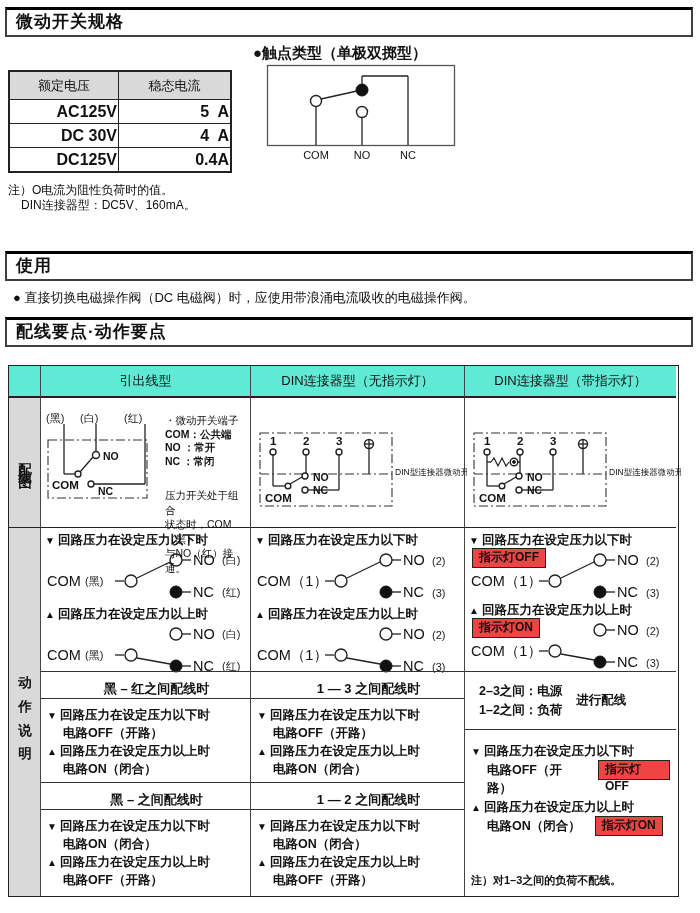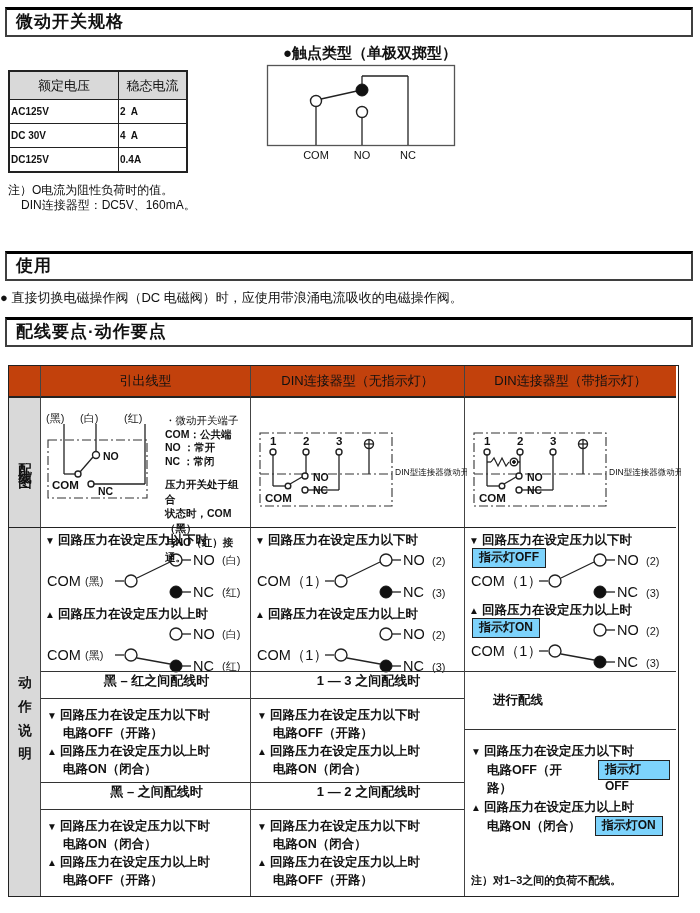--- a/index.html
+++ b/index.html
@@ -2,68 +2,68 @@
 <html><head>
 <meta charset="utf-8">
 <style>
   html,body{margin:0;padding:0;background:#fff;}
   body{width:700px;height:913px;position:relative;font-family:"Liberation Sans","DejaVu Sans",sans-serif;color:#111;overflow:hidden;}
   
   .bar{position:absolute;left:5px;width:688px;height:30px;border:2px solid #3f3f3f;border-top:3px solid #000;box-sizing:border-box;background:#fff;}
   .bar .t{font-size:17px;font-weight:bold;line-height:24px;padding-left:9px;letter-spacing:1px;border-radius:8px;}
   #bar-spec{top:7px}#bar-usage{top:251px}#bar-wiring{top:317px}
   
-  #contact-heading{position:absolute;left:253px;top:44px;font-size:15px;font-weight:bold;margin-left:30px;}
+  #contact-heading{position:absolute;left:253px;top:44px;font-size:15px;font-weight:bold;}
   #contact-svg{position:absolute;left:266px;top:64px;}
   
-  #spec-table{position:absolute;left:8px;top:70px;border-collapse:collapse;width:180px;border:2px solid #222;}
+  #spec-table{position:absolute;left:8px;top:70px;border-collapse:collapse;width:224px;border:2px solid #222;}
   #spec-table th{background:#d9d9d9;height:25px;font-size:13px;font-weight:normal;border:1px solid #222;}
-  #spec-table td{height:21px;font-size:10px;font-weight:bold;text-align:left;border:1px solid #222;white-space:pre;}
+  #spec-table td{height:21px;font-size:16px;font-weight:bold;text-align:right;border:1px solid #222;white-space:pre;}
   #spec-table .c1{width:106px}
   #spec-notes{position:absolute;left:8px;top:183px;font-size:12px;line-height:15px;}
   #spec-notes .n2{padding-left:13px}
-  #usage-bullet{position:absolute;left:0;top:289px;font-size:13px;}
+  #usage-bullet{position:absolute;left:13px;top:289px;font-size:13px;}
   
   #main-table{position:absolute;left:8px;top:365px;width:671px;height:532px;box-sizing:border-box;border:1.5px solid #222;display:grid;grid-template-columns:32px 210px 214px 211px;grid-template-rows:32px 130px 368px;}
-  .hc{background:#c2410c;border-bottom:2px solid #222;border-right:1px solid #444;display:flex;align-items:center;justify-content:center;font-size:13px;}
+  .hc{background:#5eead4;border-bottom:2px solid #222;border-right:1px solid #444;display:flex;align-items:center;justify-content:center;font-size:13px;}
   .last{border-right:none !important;}
   .lblc{background:#d9d9d9;border-right:1px solid #444;display:flex;align-items:center;justify-content:center;}
   .vtext{writing-mode:vertical-rl;text-orientation:upright;font-size:13.5px;font-weight:bold;letter-spacing:7px;}
   .vtext.wide{letter-spacing:24px;}
   .rowsep{border-bottom:1.5px solid #222;}
   .wcell{border-right:1px solid #444;padding:2px 2px 0 4px;box-sizing:border-box;position:relative;}
   .acell{border-right:1px solid #444;display:flex;flex-direction:column;box-sizing:border-box;}
   
   .st-area{height:143px;box-sizing:border-box;padding:4px 2px 0 4px;}
   .st-head{font-size:12.5px;font-weight:600;height:16px;line-height:16px;}
   .mk{font-size:10px;margin-right:3px;}
   .st3w{position:relative;height:54px;}
-  .band{height:28px;border-top:1.5px solid #333;border-bottom:1.5px solid #333;display:flex;align-items:flex-start;justify-content:center;font-size:13px;font-weight:600;box-sizing:border-box;padding-left:22px;}
+  .band{height:28px;border-top:1.5px solid #333;border-bottom:1.5px solid #333;display:flex;align-items:flex-end;justify-content:center;font-size:13px;font-weight:600;box-sizing:border-box;padding-left:22px;}
   .tblock{box-sizing:border-box;padding:7px 4px 0 6px;font-size:12.5px;}
   .tblock.b1{height:83px;}
   .tblock.b2{flex:1;}
   .tb-row{height:18px;line-height:18px;font-weight:600;}
   .tb-val{padding-left:16px;height:18px;line-height:18px;font-weight:600;}
   .band3{height:58px;border-top:1.5px solid #333;display:flex;align-items:center;box-sizing:border-box;font-size:12.5px;font-weight:600;padding-left:14px;}
   .b3l div{height:19px;line-height:19px;}
   .b3r{margin-left:14px;}
   .c3b{flex:1;border-top:1.5px solid #333;display:flex;flex-direction:column;padding:12px 6px 8px 6px;box-sizing:border-box;font-size:12.5px;font-weight:600;}
   .vrow{display:flex;align-items:center;height:20px;}
   .vrow .lamp{margin-left:14px;}
   .sp{margin-top:18px;}
   .c3-note{margin-top:auto;font-size:11px;font-weight:600;}
-  .lamp{border:1.2px solid #222;padding:0 6px;font-size:12px;height:18px;line-height:17px;display:inline-block;background:#7dd3fc;font-weight:600;box-sizing:content-box;}
+  .lamp{border:1.2px solid #222;padding:0 6px;font-size:12px;height:18px;line-height:17px;display:inline-block;background:#ef4444;font-weight:600;box-sizing:content-box;}
   .overlay{position:absolute;left:3px;top:0;z-index:2;}
   
   .wd1{display:flex;gap:4px;}
   .wd1 svg{margin-top:10px;flex:none;}
   .leg{font-size:10.5px;line-height:13.5px;padding-top:14px;}
   .leg .lt{font-weight:normal;}
   .leg .lb{font-weight:bold;}
-  .leg-note{margin-top:9px;line-height:14.5px;font-weight:bold;}
+  .leg-note{margin-top:20px;line-height:14.5px;font-weight:normal;}
   .wd23 svg{margin:30px 0 0 2px;}
   
   .ln{stroke:#222;stroke-width:1.3;}
   .lnp{fill:none;stroke:#222;stroke-width:1.2;}
   .oc{fill:#fff;stroke:#222;stroke-width:1.4;}
   .fc{fill:#111;stroke:#111;}
   .dd{fill:none;stroke:#333;stroke-width:1.1;stroke-dasharray:9 3 2 3;}
   .bx{fill:none;stroke:#555;stroke-width:1.3;}
   .t-main{font-size:14.5px;fill:#111;}
   .t-sub{font-size:11px;fill:#222;}
@@ -97,21 +97,21 @@
 </svg>
 
 <table id="spec-table">
   <tbody>
       <tr>
     <th class="c1">额定电压</th>
     <th>稳态电流</th>
   </tr>
   <tr>
         <td>AC125V</td>
-        <td>2  A</td>
+        <td>5  A</td>
       </tr>
   <tr>
         <td>DC 30V</td>
         <td>4  A</td>
       </tr>
   <tr>
         <td>DC125V</td>
         <td>0.4A</td>
       </tr>
 </tbody>
@@ -383,20 +383,24 @@
           <text x="148" y="17" class="t-main">NO</text>
           <text x="177" y="17" class="t-sub">(2)</text>
           <circle cx="131" cy="44" r="6" class="fc"></circle>
           <line x1="137" y1="44" x2="146" y2="44" class="ln"></line>
           <text x="148" y="49" class="t-main">NC</text>
           <text x="177" y="49" class="t-sub">(3)</text>
         </svg>
       </div>
     </div>
     <div class="band3">
+      <div class="b3l">
+        <div>2–3之间：电源</div>
+        <div>1–2之间：负荷</div>
+      </div>
       <div class="b3r">进行配线</div>
     </div>
     <div class="c3b">
       <div class="tb-row"><span class="mk">▼</span><span>回路压力在设定压力以下时</span></div>
       <div class="vrow">
         <span class="tb-val">电路OFF（开路）</span>
         <span class="lamp">指示灯OFF</span>
       </div>
       <div class="tb-row sp"><span class="mk">▲</span><span>回路压力在设定压力以上时</span></div>
       <div class="vrow">

